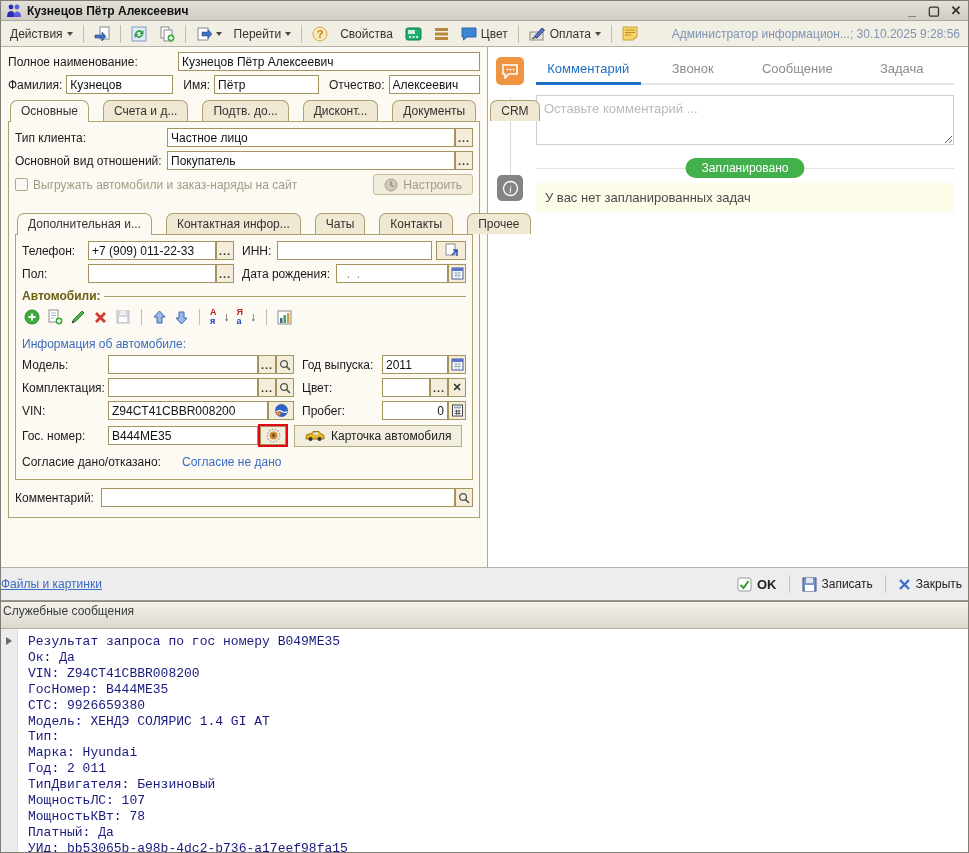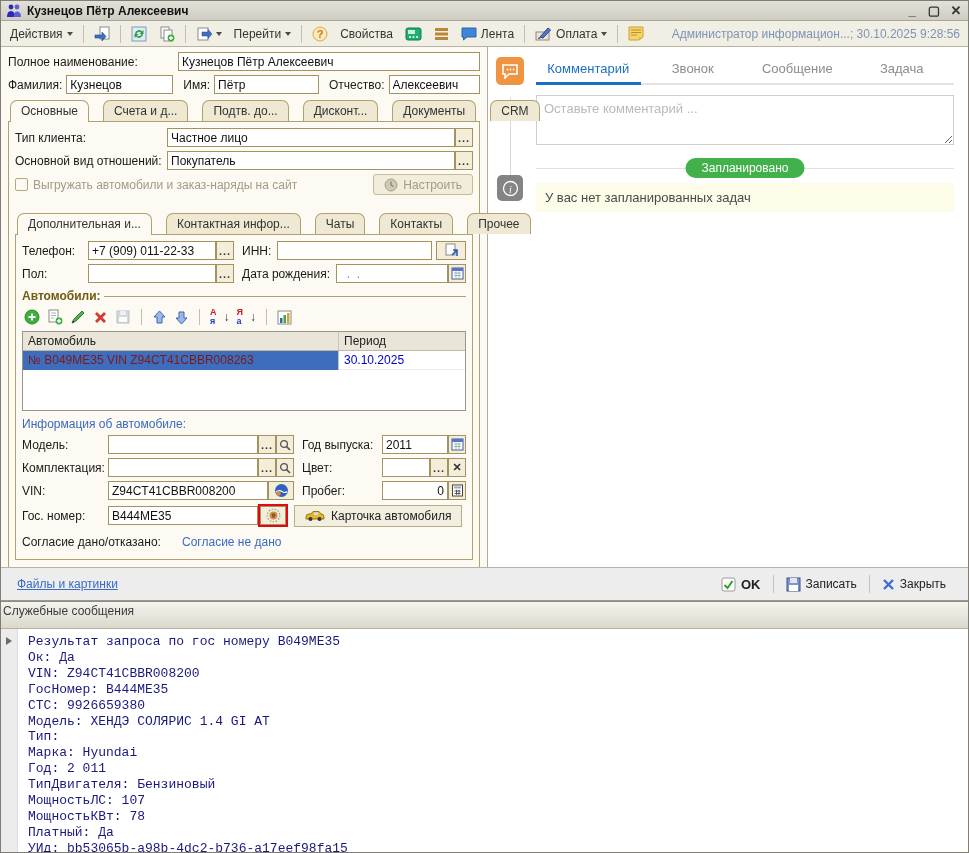--- a/index.html
+++ b/index.html
@@ -74,21 +74,21 @@
   .info-label { color:#3a6abf; margin:6px 0 4px; }
   .link { color:#3b6bc7; text-decoration:none; cursor:pointer; }
   .link.u { text-decoration:underline; }
 
   .red-box { border:2px solid #e30613; padding:0px; display:flex; }
 
   .btn-card { display:flex; align-items:center; gap:6px; border:1px solid #b9ad85; background:#f3efe0;
               padding:2px 10px; height:22px; margin-left:6px; color:#222; cursor:pointer; }
 
   
-  .footerbar { flex:0 0 34px; display:flex; align-items:center; padding:0 16px; background:#ededed;
+  .footerbar { flex:0 0 34px; display:flex; align-items:center; padding:0 0; background:#ededed;
                border-top:1px solid #b5b2a8; border-bottom:1px solid #9a978c; }
   .footerbar .right { margin-left:auto; display:flex; align-items:center; gap:6px; }
   .fbtn { display:flex; align-items:center; gap:5px; padding:2px 6px; color:#222; cursor:pointer; }
   .fbtn b { font-size:13px; }
   .fsep { width:1px; height:18px; background:#c5c2b8; }
 
   
   .rail { position:absolute; left:8px; top:10px; width:30px; bottom:0; }
   .rail .vline { position:absolute; left:14px; top:40px; height:78px; width:1px; background:#d9d9d9; }
   .chat-badge { width:28px; height:28px; border-radius:5px; background:#ef9440; display:flex;
@@ -205,21 +205,21 @@
       <svg class="ic" width="15" height="14" viewBox="0 0 15 14">
         <rect x="1" y="1" width="13" height="3" fill="#b9873c"></rect>
         <rect x="1" y="5.5" width="13" height="3" fill="#b9873c"></rect>
         <rect x="1" y="10" width="13" height="3" fill="#b9873c"></rect>
       </svg>
     </div>
     <div class="tbtn">
       <svg class="ic" width="16" height="15" viewBox="0 0 16 15">
         <path d="M1 2 h14 v9 h-9 l-3.5 3 v-3 H1 Z" fill="#3d85d6" stroke="#2b66ab"></path>
       </svg>
-      <span>Лента</span>
+      <span>Цвет</span>
     </div>
     <div class="tsep"></div>
     <div class="tbtn">
       <svg class="ic" width="17" height="15" viewBox="0 0 17 15">
         <rect x="1" y="6" width="13" height="8" fill="#e9e5d4" stroke="#8a8a8a"></rect>
         <path d="M5 11 L13 2 L15.5 4 L8 12 Z" fill="#5a74c9" stroke="#2c3f85"></path>
         <path d="M3 13 L5.5 12.5 L4 11 Z" fill="#222"></path>
       </svg>
       <span>Оплата</span>
       <span class="caret"></span>
@@ -369,30 +369,20 @@
               <span style="color:#333">↓</span>
             <div class="tsep"></div>
             <svg class="ic" width="15" height="15" viewBox="0 0 15 15">
               <rect x="1" y="1" width="13" height="13" fill="#fff" stroke="#8a8a8a"></rect>
               <rect x="3" y="8" width="2.5" height="5" fill="#3c64b0"></rect>
                 <rect x="6.5" y="5" width="2.5" height="8" fill="#3cae3c"></rect>
                 <rect x="10" y="3" width="2.5" height="10" fill="#d2a23b"></rect>
             </svg>
           </div>
 
-          <div class="cartable">
-            <div class="hdr">
-              <div class="c1">Автомобиль</div>
-              <div class="c2">Период</div>
-            </div>
-            <div class="row">
-              <div class="c1 cell-car">№ B049ME35 VIN Z94CT41CBBR008263</div>
-              <div class="c2 cell-period">30.10.2025</div>
-            </div>
-          </div>
 
           <div class="info-label">Информация об автомобиле:</div>
 
           <div class="frow">
             <label style="width:86px">Модель:</label>
             <input class="tinput" style="flex: 1 1 0%;" value="">
             <div class="sqbtn dots">...</div>
             <div class="sqbtn">
               <svg class="ic" width="12" height="12" viewBox="0 0 12 12">
                 <circle cx="5" cy="5" r="3.4" fill="none" stroke="#555" stroke-width="1.3"></circle>

